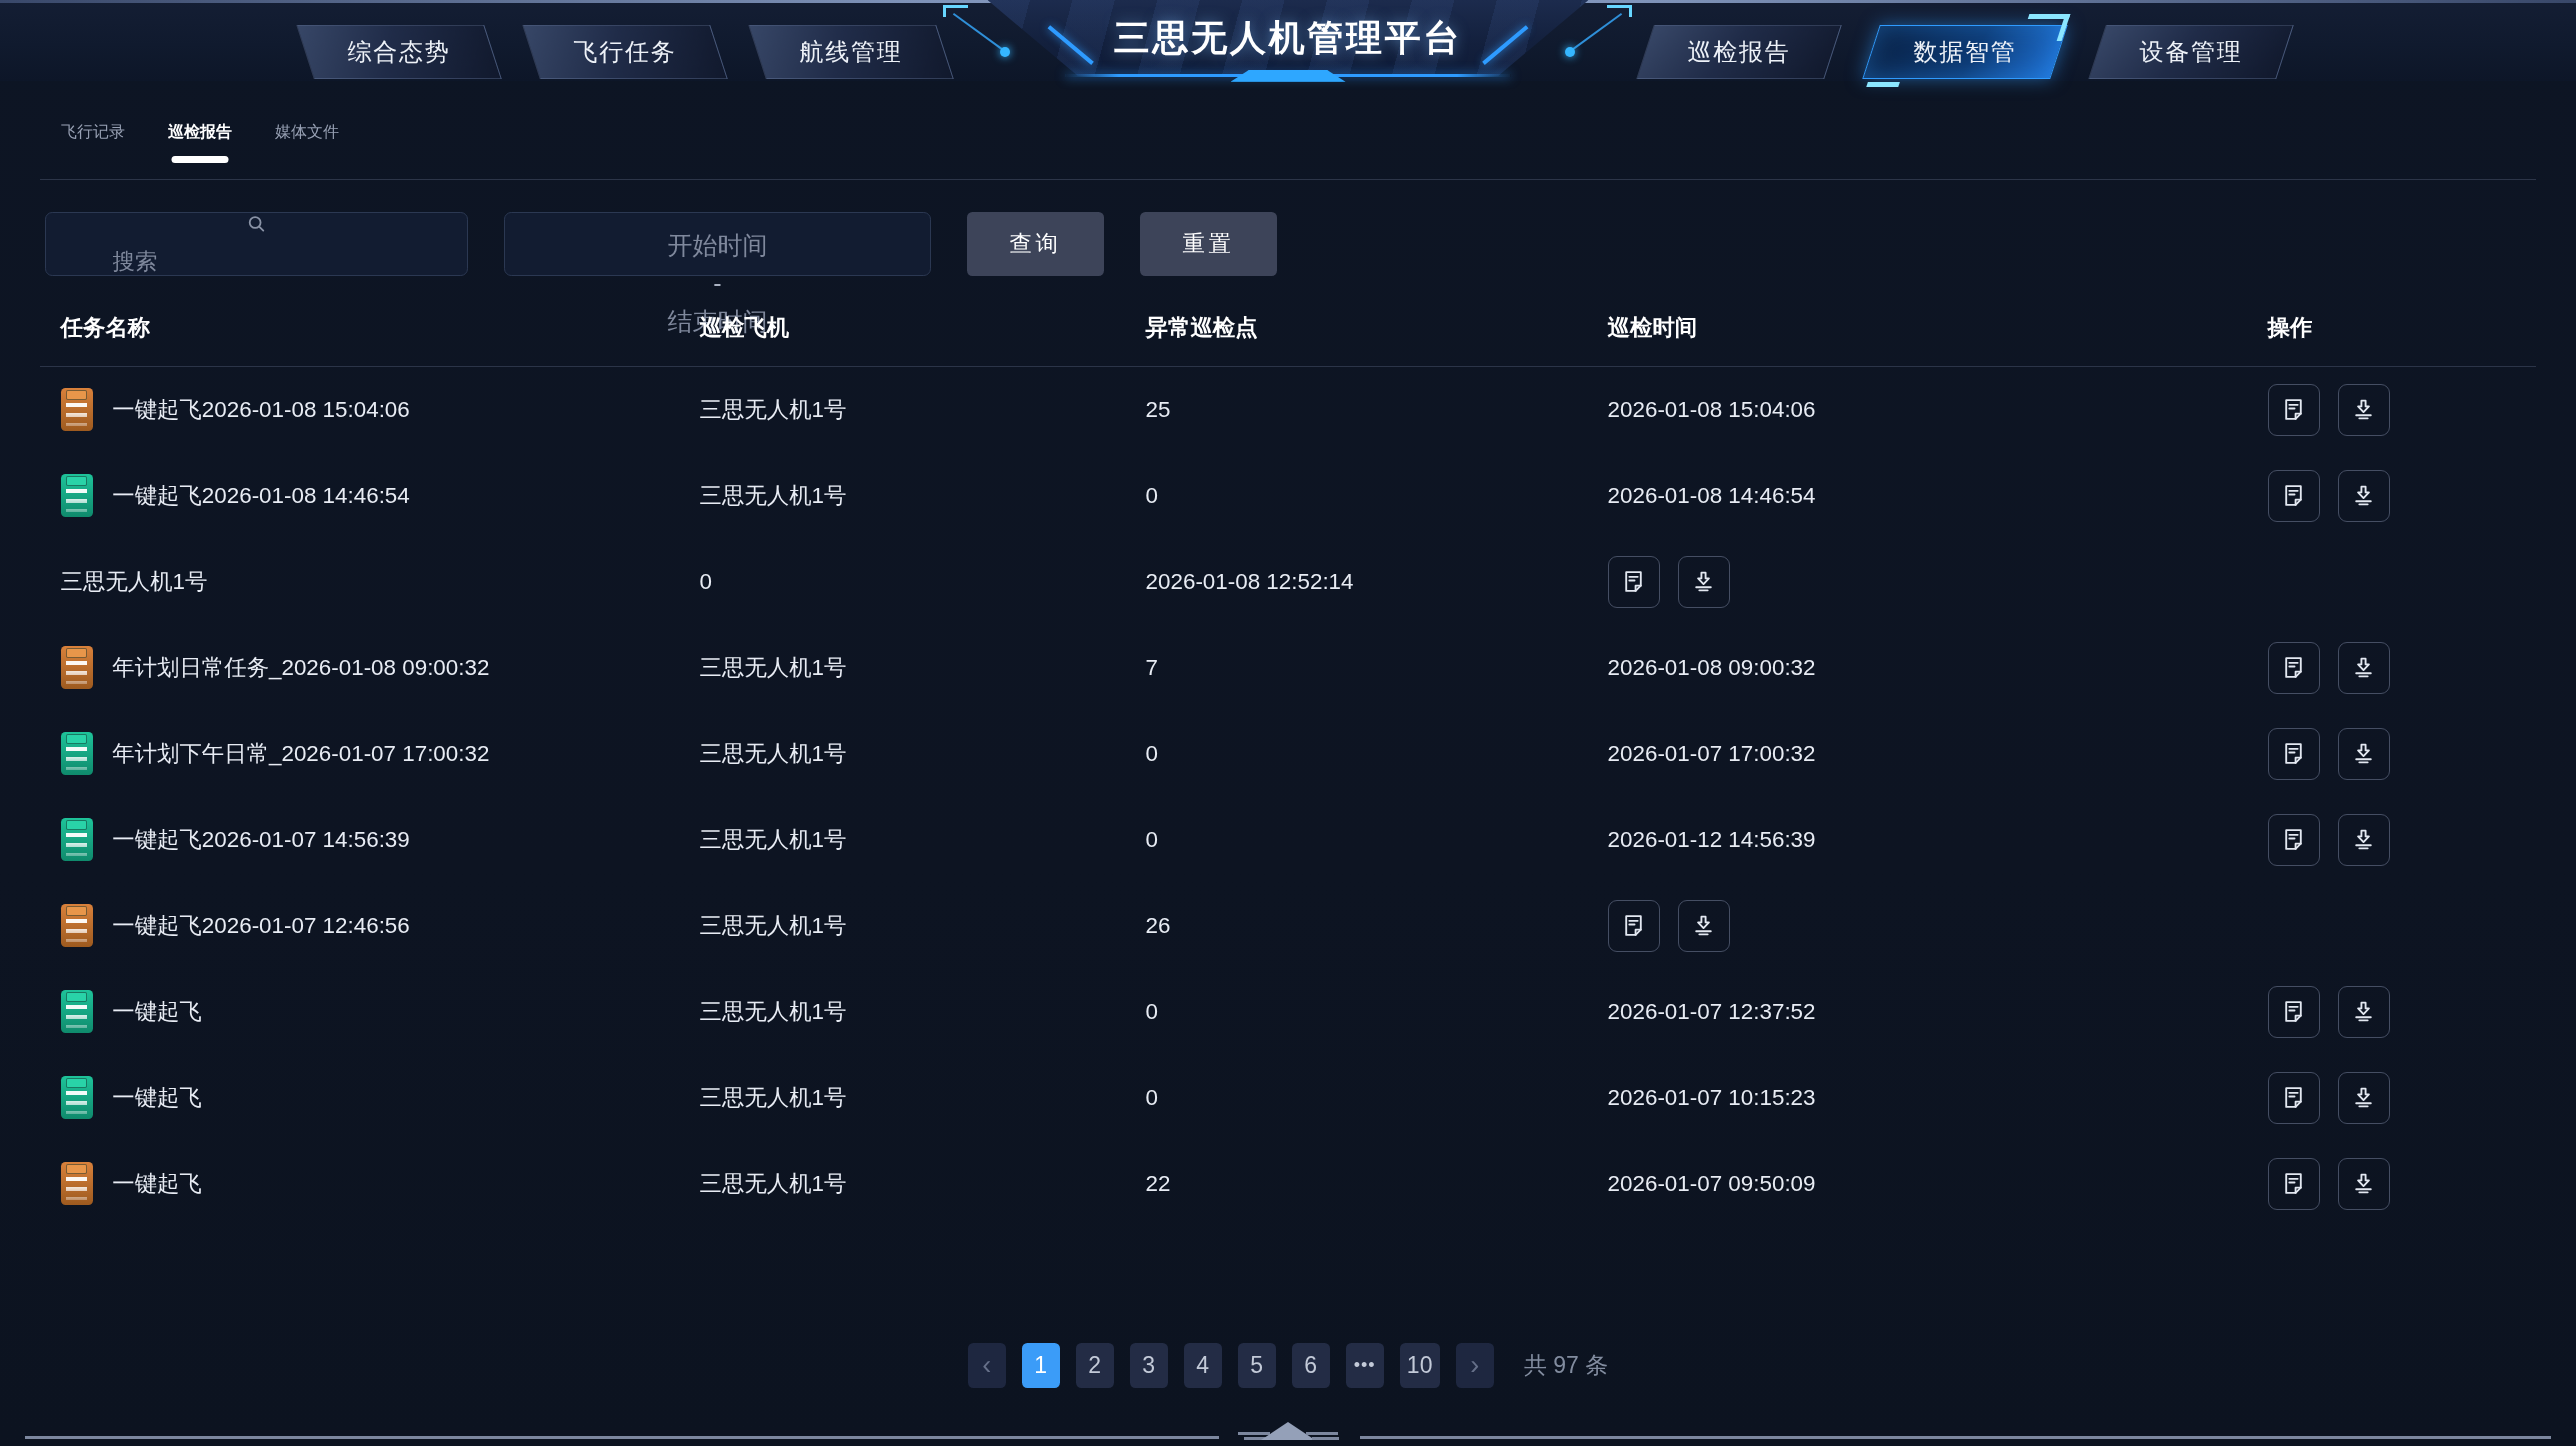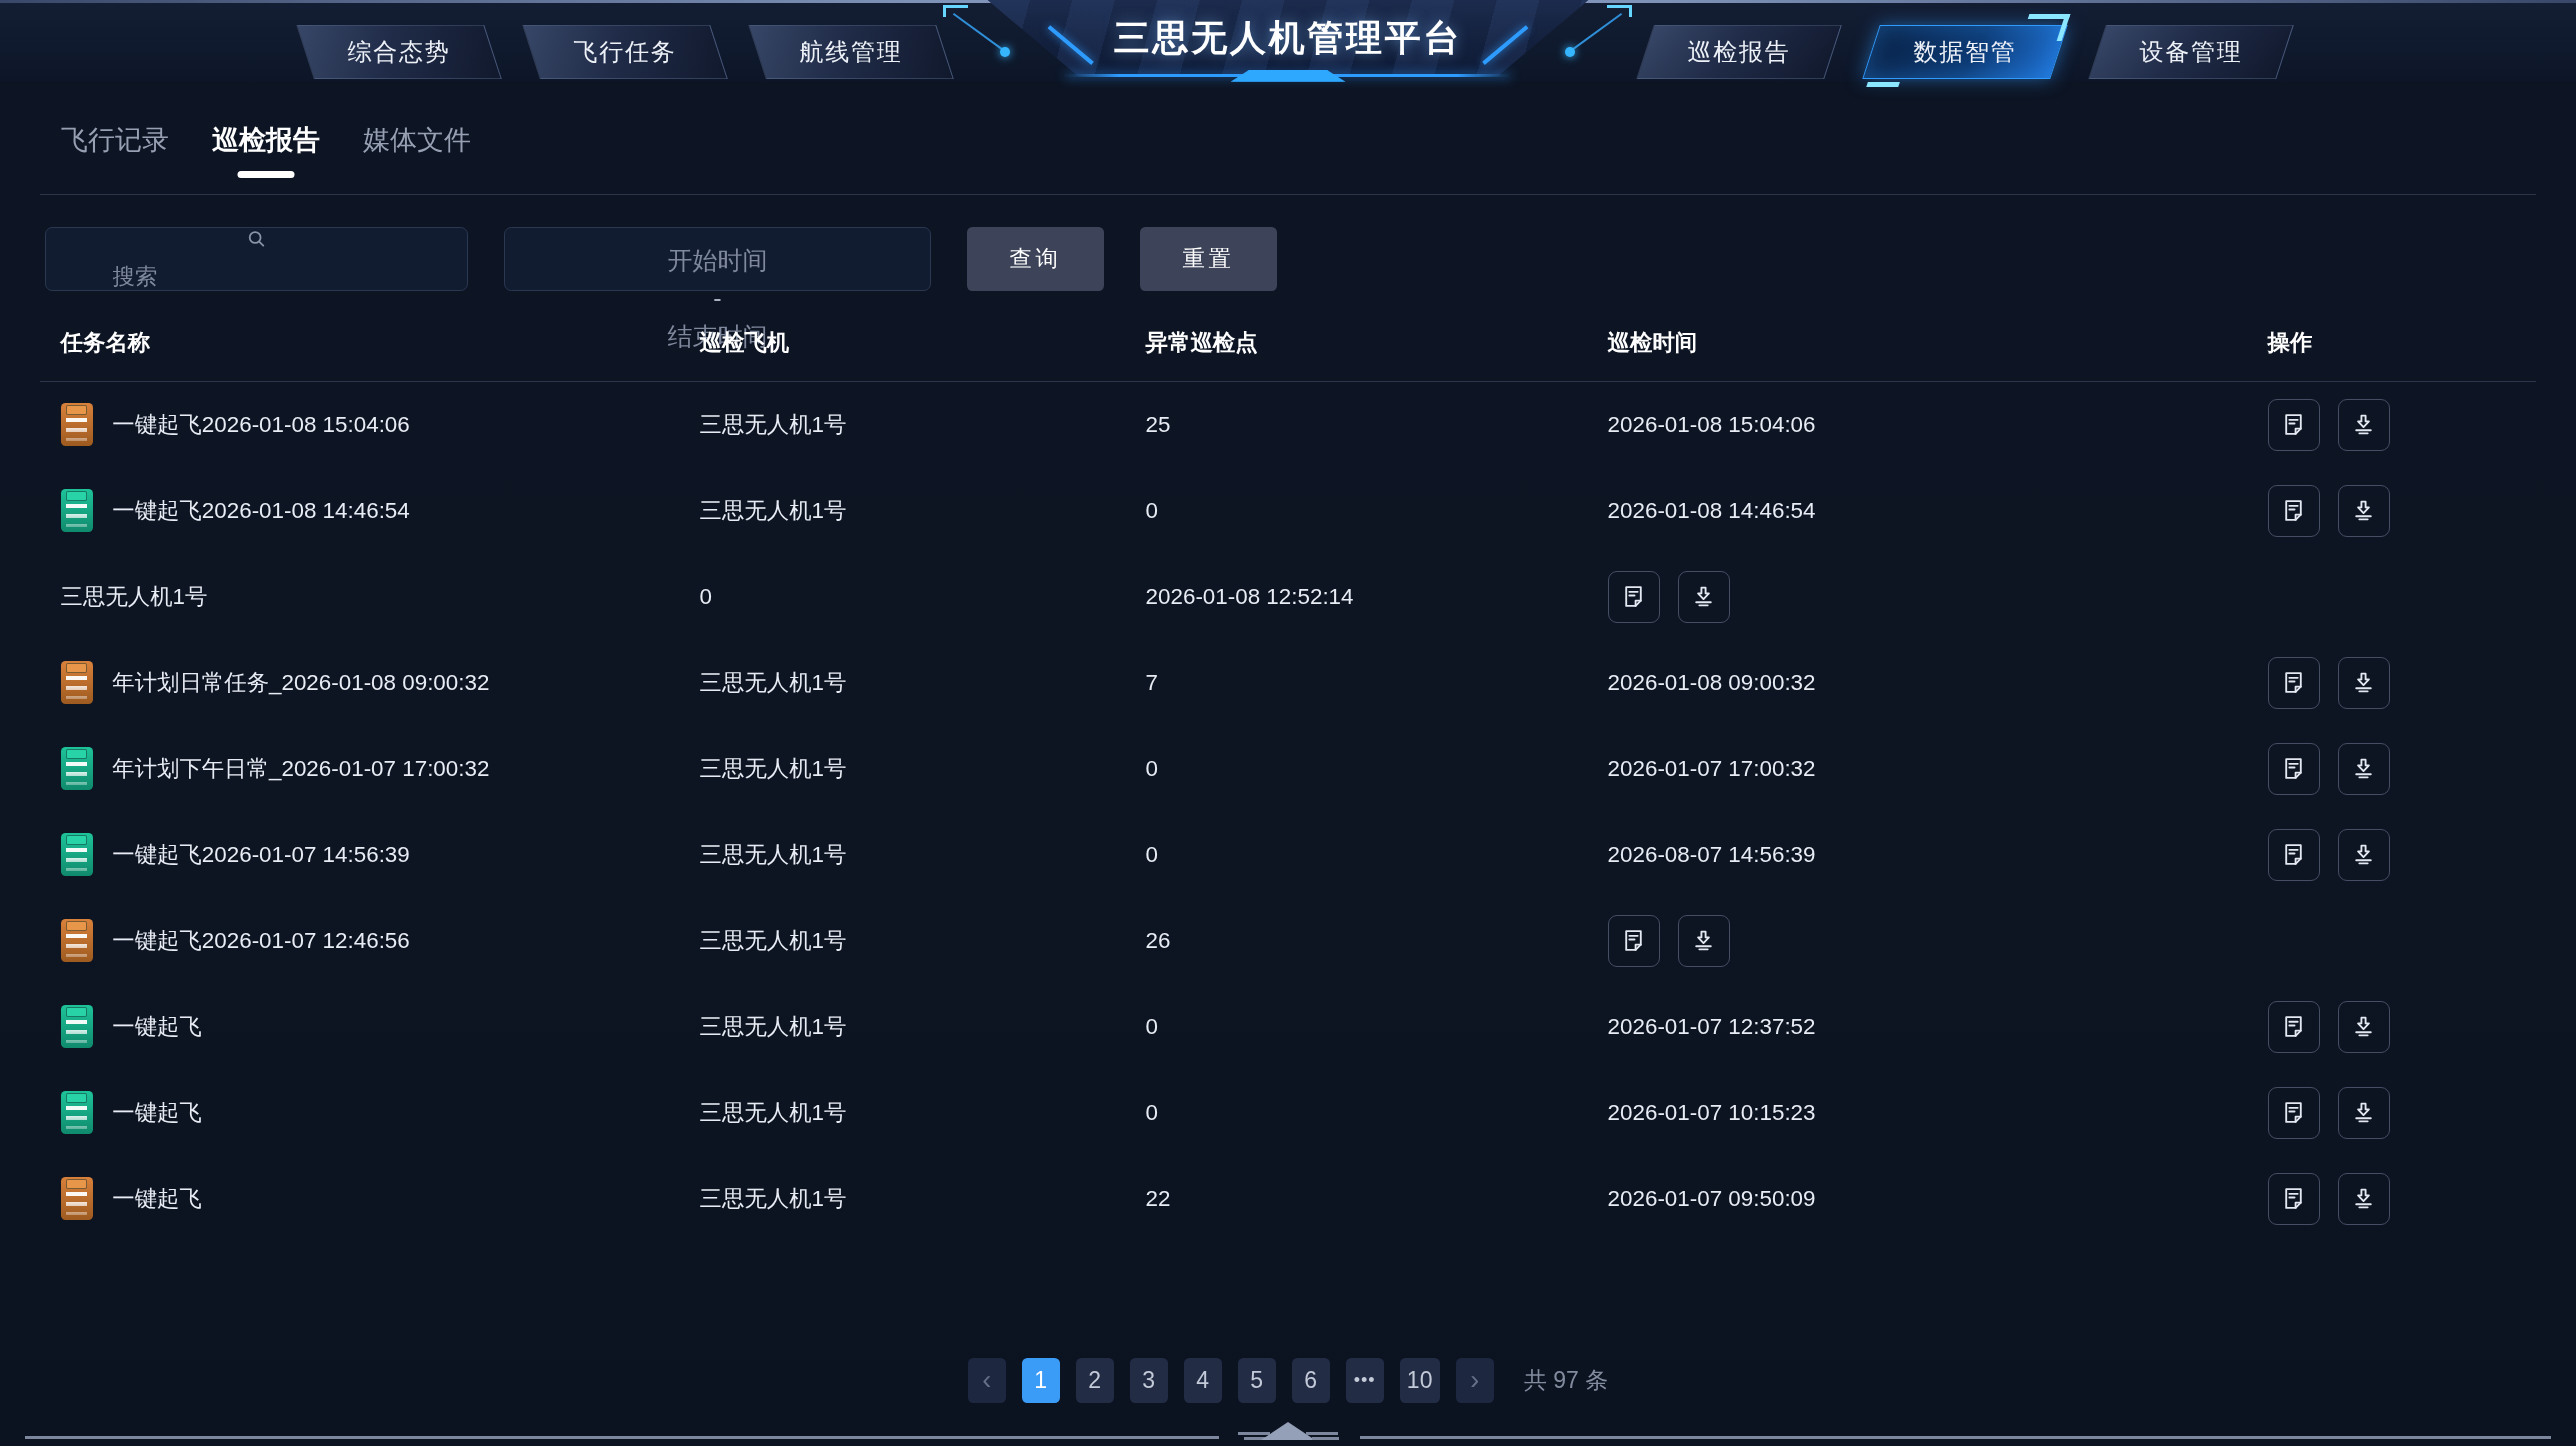--- a/index.html
+++ b/index.html
@@ -64,21 +64,21 @@
   .deco.l { left:941px; } .deco.r { left:1545px; transform:scaleX(-1); }
   .deco .brk { position:absolute; left:1.8px; top:5.4px; width:25px; height:11.6px;
     border-top:3.6px solid #67d6ff; border-left:3.6px solid #67d6ff; }
   .deco .dline { position:absolute; left:12.5px; top:12.5px; width:63px; height:1.8px;
     background:#2f8fd8; transform:rotate(36deg); transform-origin:left top; }
   .deco .dot { position:absolute; left:59px; top:47px; width:9.8px; height:9.8px; border-radius:50%;
     background:#35b6ff; box-shadow:0 0 9px #35b6ff; }
 
   
   .subtabs { display:flex; gap:43px; padding-left:61px; margin-top:41px; }
-  .subtab { position:relative; font-size:27px; color:#97a0b3; padding-bottom:19.7px; cursor:pointer; }
+  .subtab { position:relative; font-size:16px; color:#97a0b3; padding-bottom:19.7px; cursor:pointer; }
   .subtab.active { color:#ffffff; font-weight:bold; }
   .subtab.active::after { content:''; position:absolute; left:50%; transform:translateX(-50%);
     bottom:0; width:57px; height:6.3px; border-radius:3.6px; background:#ffffff; }
   .hdivider { height:0.9px; background:#2c3548; margin:16px 40px 0 40px; }
 
   
   .filters { display:flex; align-items:center; gap:36px; margin:32px 0 0 45px; }
   .search-box, .date-range { height:64px; background:#121c31; border:0.9px solid #2b3852;
     border-radius:7.2px; display:flex; align-items:center;flex-direction:column; }
   .search-box { width:423px; padding:0 19.7px; gap:14.3px; }
@@ -342,21 +342,21 @@
   </button>
 </div>
         </div>
         <div class="row">
           <div class="name-cell">
             <span class="task-icon green"></span>
             <span>一键起飞2026-01-07 14:56:39</span>
           </div>
           <div>三思无人机1号</div>
           <div>0</div>
-          <div>2026-08-07 14:56:39</div>
+          <div>2026-01-12 14:56:39</div>
           <div class="op-cell">
   <button class="op-btn">
     <svg viewBox="0 0 24 24">
       <path d="M5 3h14v13l-5 5H5z"></path>
                 <path d="M14 21v-5h5"></path>
       <line x1="8" y1="7.5" x2="16" y2="7.5"></line>
                 <line x1="8" y1="11" x2="13" y2="11"></line>
     </svg>
   </button>
   <button class="op-btn">

